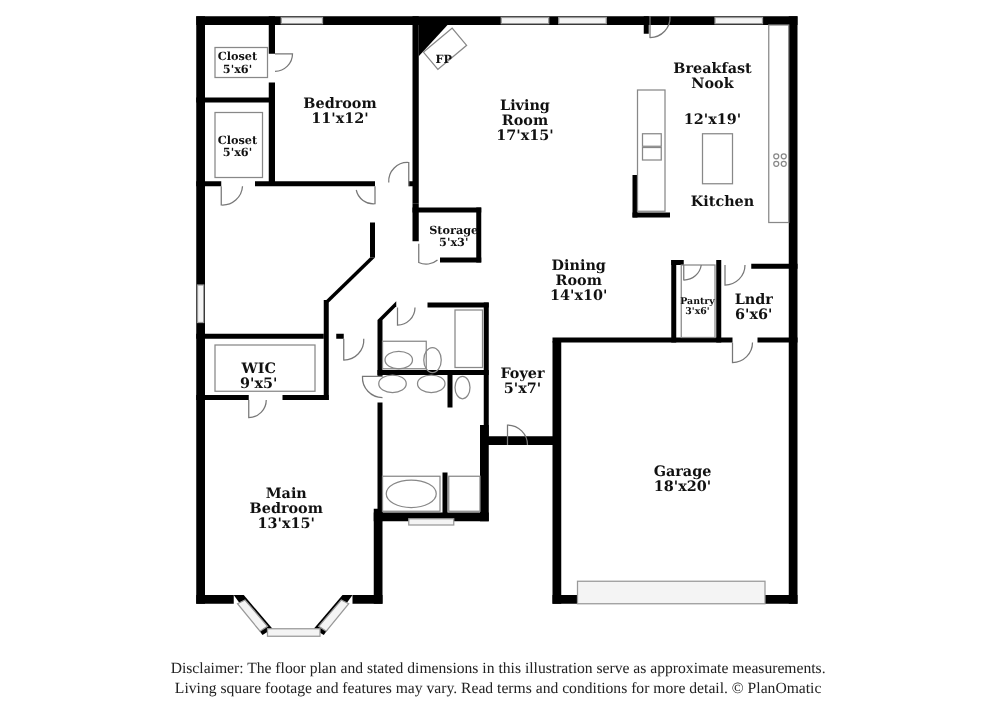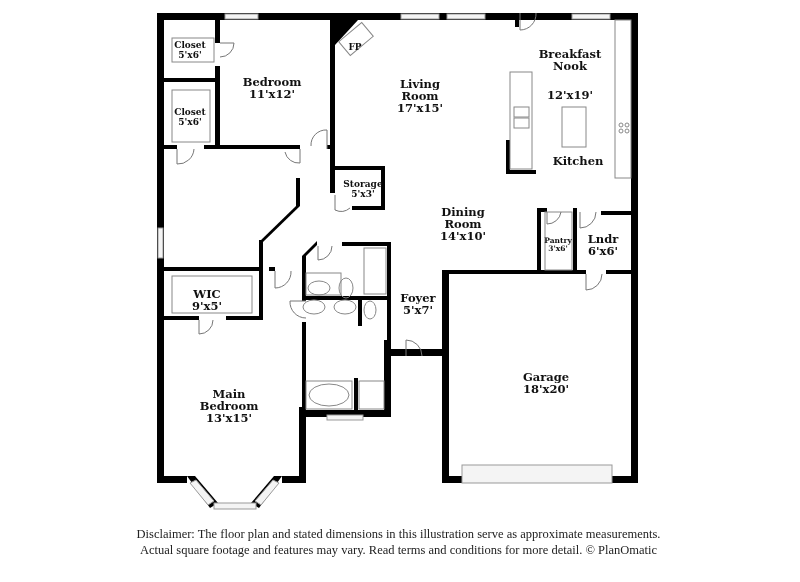--- a/index.html
+++ b/index.html
@@ -192,14 +192,14 @@
     <text class="lbl lbl-lg" x="229" y="398">Main</text>
     <text class="lbl lbl-lg" x="229" y="410">Bedroom</text>
     <text class="lbl lbl-lg" x="229" y="422">13'x15'</text>
     <text class="lbl lbl-lg" x="546" y="381">Garage</text>
     <text class="lbl lbl-lg" x="546" y="393">18'x20'</text>
   </g>
 </svg>
 
 <div class="disclaimer">
   <div>Disclaimer: The floor plan and stated dimensions in this illustration serve as approximate measurements.</div>
-  <div>Actual square footage and features may vary. Read terms and conditions for more detail. © PlanOmatic</div>
+  <div>Living square footage and features may vary. Read terms and conditions for more detail. © PlanOmatic</div>
 </div>
 
 </body></html>

